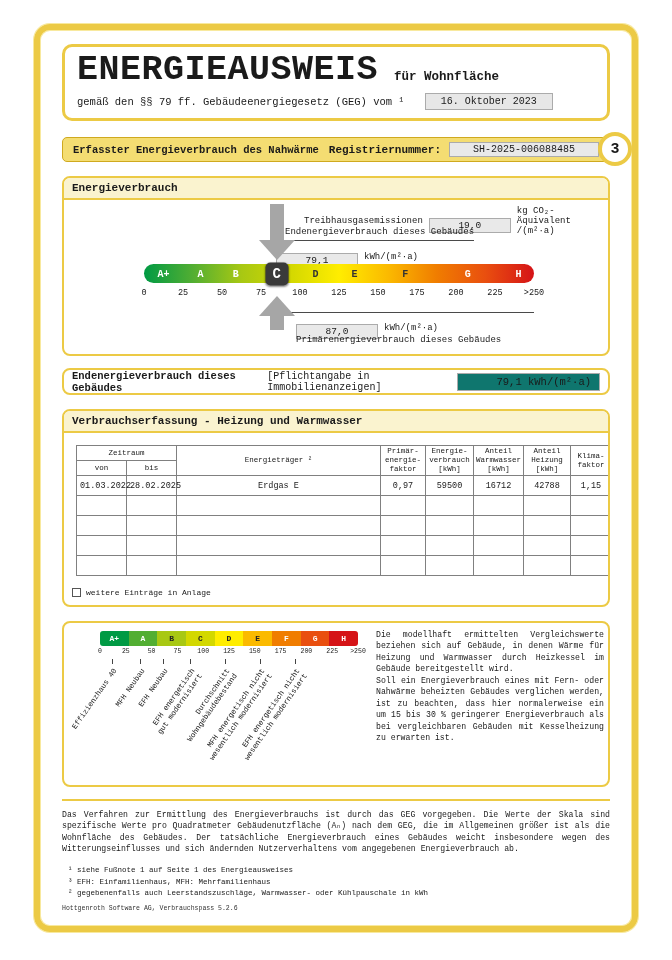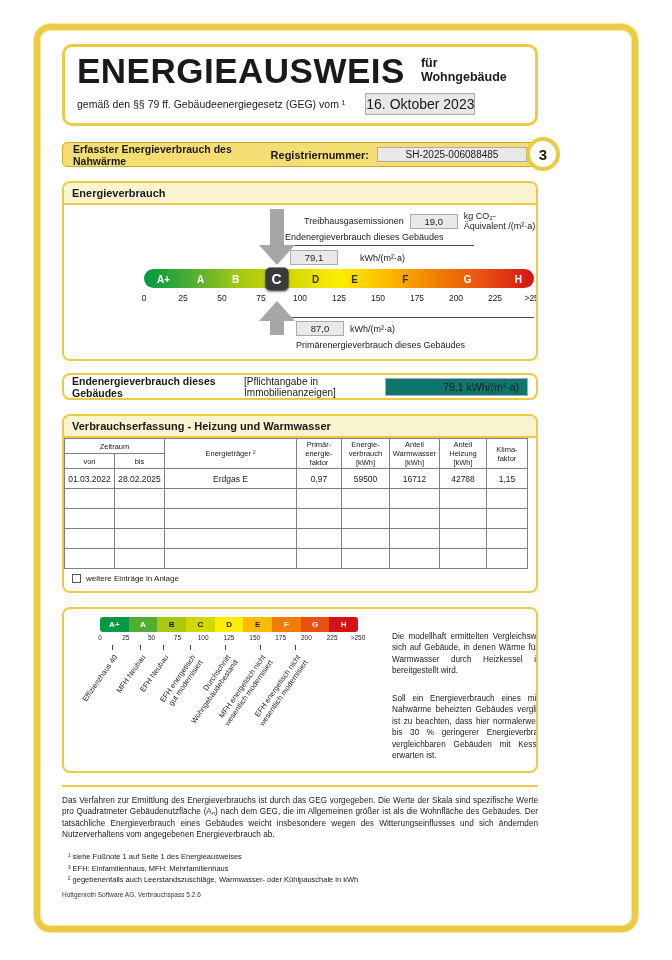--- a/index.html
+++ b/index.html
@@ -6,59 +6,59 @@
   body{
     width:672px;height:960px;position:relative;overflow:hidden;
     background:#ffffff;color:#1a1a1a;
     font-family:"Liberation Sans", sans-serif;
   }
   .page-frame{
     position:absolute;left:34px;top:24px;width:604px;height:908px;
     border:6px solid #ecca45;border-radius:16px;box-sizing:border-box;
     box-shadow:inset 0 0 0 1px #f8e99e, 0 0 0 1px #f8e99e;
   }
-  .content{position:absolute;left:62px;top:44px;width:476px;}
+  .content{position:absolute;left:62px;top:44px;width:548px;font-family:Liberation Mono, monospace;}
 
   
   .header-box{border:3px solid #ecca45;border-radius:10px;padding:6px 12px 8px;background:#fff;}
   .title-row{display:flex;align-items:flex-end;gap:16px;}
   .main-title{font-size:35px;font-weight:bold;line-height:1;letter-spacing:.5px;}
   .subtitle{font-size:12.5px;font-weight:bold;padding-bottom:4px;}
   .law-row{display:flex;align-items:center;margin-top:5px;font-size:10.5px;}
-  .gray-box{background:#e7e7e7;border:1px solid #ababab;padding:2px 0;font-size:14px;text-align:center;display:inline-block;}
+  .gray-box{background:#e7e7e7;border:1px solid #ababab;padding:2px 15px;font-size:10px;text-align:center;display:inline-block;}
   .date-box{margin-left:20px;min-width:95px;}
 
   
   .registry-wrap{position:relative;margin-top:16px;}
   .registry-bar{background:#f4dd72;border:1px solid #cfa91f;border-radius:5px;height:25px;display:flex;align-items:center;padding:0 10px;box-sizing:border-box;}
   .registry-title{font-weight:bold;font-size:10.5px;}
   .registry-label{font-weight:bold;font-size:11px;margin-left:auto;}
   .registry-value{background:#e9e9e9;border:1px solid #ababab;padding:1px 10px;margin-left:8px;font-size:10px;min-width:128px;text-align:center;}
   .page-circle{
     position:absolute;right:-22px;top:-5px;width:26px;height:26px;border:4px solid #ecca45;border-radius:50%;
     background:#fff;display:flex;align-items:center;justify-content:center;font-weight:bold;font-size:15px;
   }
 
   
   .section{margin-top:14px;border:2px solid #ecca45;border-radius:8px;overflow:hidden;background:#fff;}
   .section-title{background:#faf3cf;border-bottom:2px solid #ecca45;padding:4px 8px;font-weight:bold;font-size:11px;}
 
   
   .cons-body{position:relative;height:154px;font-size:9px;}
-  .vbox{background:#e9e9e9;border:1px solid #ababab;padding:1px 7px;font-size:9.5px;min-width:32px;text-align:center;display:inline-block;}
+  .vbox{background:#e9e9e9;border:1px solid #ababab;padding:1px 24px;font-size:9.5px;min-width:32px;text-align:center;display:inline-block;margin-top:8px;}
   .ghg-row{position:absolute;top:6px;left:240px;display:flex;align-items:center;gap:6px;}
   .arrow-down{position:absolute;left:195px;top:4px;width:36px;z-index:3;}
   .arrow-down .shaft{width:14px;height:36px;background:#a6a6a6;margin:0 auto;}
   .arrow-down .head{width:0;height:0;border-left:18px solid transparent;border-right:18px solid transparent;border-top:20px solid #a6a6a6;}
   .arrow-up{position:absolute;left:195px;top:96px;width:36px;z-index:3;}
   .arrow-up .head{width:0;height:0;border-left:18px solid transparent;border-right:18px solid transparent;border-bottom:20px solid #a6a6a6;}
   .arrow-up .shaft{width:14px;height:14px;background:#a6a6a6;margin:0 auto;}
   .end-label{position:absolute;top:27px;left:221px;}
   .hline1{position:absolute;top:40px;left:206px;width:204px;border-top:1px solid #4a4a4a;}
-  .end-box-row{position:absolute;top:45px;left:226px;display:flex;align-items:center;gap:22px;justify-content:center;}
+  .end-box-row{position:absolute;top:45px;left:212px;display:flex;align-items:center;gap:6px;justify-content:center;}
   .scale-bar{position:absolute;top:64px;left:80px;width:390px;height:19px;border-radius:10px;}
   .cl{position:absolute;top:50%;transform:translate(-50%,-50%);font-weight:bold;font-size:10px;}
   .cl.light{color:#fff;}
   .cl.dark{color:#333;}
   .current-badge{
     position:absolute;left:34%;top:50%;transform:translate(-50%,-50%);
     width:23px;height:23px;background:#3a3a3a;border-radius:5px;color:#fff;font-weight:bold;font-size:14px;
     display:flex;align-items:center;justify-content:center;box-shadow:0 1px 2px rgba(0,0,0,.45);
   }
   .ticks{position:absolute;top:88px;left:80px;width:390px;height:11px;}
@@ -67,21 +67,21 @@
   .prim-box-row{position:absolute;top:116px;left:232px;display:flex;align-items:center;gap:6px;}
   .prim-label{position:absolute;top:135px;left:232px;}
 
   
   .banner{margin-top:12px;border:2px solid #ecca45;border-radius:8px;height:27px;display:flex;align-items:center;padding:0 8px;box-sizing:border-box;background:#fff;}
   .banner-title{font-weight:bold;font-size:10.5px;}
   .banner-note{font-size:10px;margin-left:7px;}
   .banner-value{margin-left:auto;background:#0f766e;border:1px solid #ababab;padding:2px 8px;min-width:125px;text-align:right;font-size:10.5px;}
 
   
-  .usage-table{width:calc(100% - 8px);margin:0;border-collapse:collapse;table-layout:fixed;border-radius:7px;}
+  .usage-table{width:calc(100% - 8px);margin:12px;border-collapse:collapse;table-layout:fixed;border-radius:7px;}
   .usage-table th,.usage-table td{border:1px solid #808080;}
   .usage-table th{font-size:7.5px;font-weight:normal;padding:1px 2px;text-align:center;vertical-align:middle;white-space:pre-line;line-height:1.2;}
   .usage-table td{font-size:8.5px;height:17px;padding:1px 3px;text-align:center;}
   .anlage-note{display:flex;align-items:center;gap:5px;margin:5px 8px 8px;font-size:8px;}
   .checkbox{width:7px;height:7px;border:1px solid #555;background:#fff;flex:none;}
 
   
   .cmp-body{position:relative;height:162px;}
   .cmp-scale{position:absolute;left:36px;top:8px;width:258px;}
   .cmp-bar{display:flex;height:15px;border-radius:3px;overflow:hidden;}
@@ -89,40 +89,40 @@
   .cmp-seg.light{color:#fff;}
   .cmp-seg.dark{color:#222;}
   .cmp-ticks{position:relative;height:9px;margin-top:2px;}
   .cmp-tick{position:absolute;transform:translateX(-50%);font-size:6.5px;}
   .cmp-mark{position:absolute;width:1px;height:5px;background:#444;top:28px;}
   .cmp-label{
     position:absolute;top:36px;width:150px;text-align:right;font-size:7.5px;line-height:1.2;
     white-space:pre-line;transform:rotate(-55deg);transform-origin:100% 0;
   }
   .cmp-text{position:absolute;left:312px;top:6px;width:228px;font-size:8.2px;text-align:justify;line-height:1.4;}
-  .cmp-text p{margin:16px;}
+  .cmp-text p{margin:0;}
 
   
   .divider{margin-top:12px;border-top:2px solid #ecca45;}
   .erl-box{margin-top:8px;border:2px solid #ecca45;border-radius:7px;padding:3px 8px;font-weight:bold;font-size:10.5px;background:#fff;}
   .erl-text{margin-top:8px;font-size:8.2px;text-align:justify;line-height:1.4;}
   .footnotes{margin-top:10px;padding-left:6px;font-size:7.5px;line-height:1.55;}
   .app-footer{margin-top:5px;font-size:6.5px;color:#333;}
 </style>
 </head>
 <body>
 
 <div class="page-frame"></div>
 
 <div class="content">
 
   <div class="header-box">
     <div class="title-row">
       <div class="main-title">ENERGIEAUSWEIS</div>
-      <div class="subtitle">für Wohngebäude</div>
+      <div class="subtitle">für Wohnfläche</div>
     </div>
     <div class="law-row">
       <span>gemäß den §§ 79 ff. Gebäudeenergiegesetz (GEG) vom ¹</span>
       <span class="gray-box date-box">16. Oktober 2023</span>
     </div>
   </div>
 
   <div class="registry-wrap">
     <div class="registry-bar">
       <span class="registry-title">Erfasster Energieverbrauch des Nahwärme</span>

